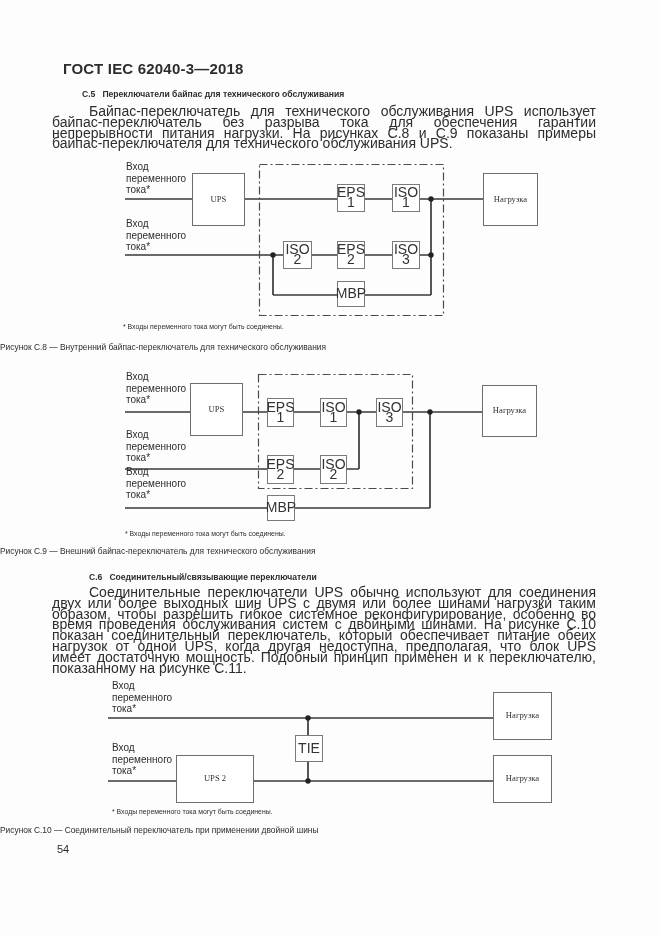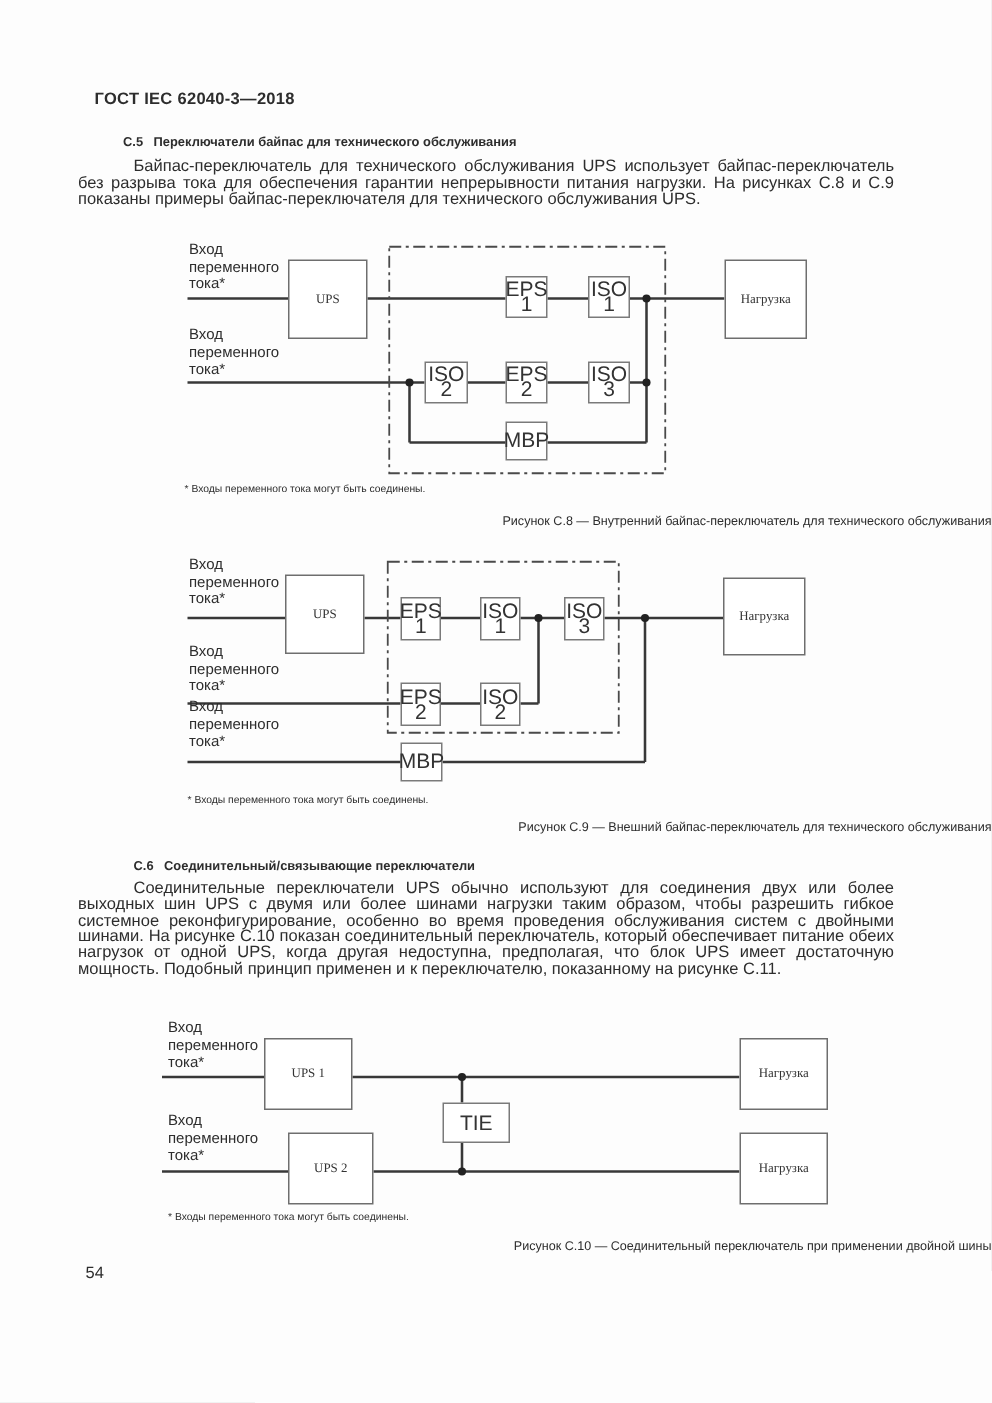--- a/index.html
+++ b/index.html
@@ -2,38 +2,38 @@
 <html><head>
 <meta charset="utf-8">
 <style>
   html,body{margin:0;padding:0;background:#e8e8e8;}
   .page{
     position:relative;width:661px;height:935px;background:#fdfdfd;
     font-family:"Liberation Sans",sans-serif;color:#2d2d2d;overflow:hidden;
     margin:0 auto;
   }
   .wires{position:absolute;left:0;top:0;z-index:1;}
-  .hdr{position:absolute;font-weight:bold;font-size:11px;letter-spacing:.2px;z-index:2;}
+  .hdr{position:absolute;font-weight:bold;font-size:15px;letter-spacing:.2px;z-index:2;}
   .h{position:absolute;font-weight:bold;font-size:8.6px;z-index:2;white-space:nowrap;}
   .h .num{margin-right:7px;}
   .para{
-    position:absolute;left:52px;width:544px;font-size:11px;line-height:10.8px;
+    position:absolute;left:52px;width:544px;font-size:14px;line-height:10.8px;
     text-align:justify;text-indent:37px;z-index:2;
   }
   .blk{
     position:absolute;box-sizing:border-box;border:1px solid #7a7a7a;background:#fff;
     display:flex;flex-direction:column;align-items:center;justify-content:center;
     font-size:14px;line-height:9.6px;text-align:center;color:#333;z-index:2;
   }
   .blk.big{border-color:#6e6e6e;font-size:8.6px;font-family:Liberation Serif, serif;}
   .blk span{display:block;}
   .inlbl{position:absolute;font-size:10px;line-height:11.6px;z-index:2;white-space:nowrap;}
   .inlbl span{display:block;}
   .fn{position:absolute;font-size:6.9px;z-index:2;white-space:nowrap;}
-  .cap{position:absolute;left:0;width:661px;text-align:right;font-size:8.4px;z-index:2;}
+  .cap{position:absolute;left:0;width:661px;text-align:left;font-size:8.4px;z-index:2;}
   .pgnum{position:absolute;font-size:11px;z-index:2;}
   .fig{position:absolute;left:0;top:0;width:661px;height:935px;pointer-events:none;}
 </style>
 </head>
 <body>
 
 <div class="page">
 
   <svg class="wires" width="661" height="935">
     <g stroke="#383838" stroke-width="1.7">
@@ -188,27 +188,24 @@
       <span>Вход</span>
       <span>переменного</span>
       <span>тока*</span>
     </div>
     <div class="inlbl" style="left:112px;top:742px">
       <span>Вход</span>
       <span>переменного</span>
       <span>тока*</span>
     </div>
 
-    <div class="blk big" style="left:176px;top:692px;width:59px;height:48px">
-      <span>UPS 1</span>
-    </div>
-    <div class="blk big" style="left:192px;top:755px;width:57px;height:48px">
+    <div class="blk big" style="left:176px;top:755px;width:78px;height:48px">
       <span>UPS 2</span>
     </div>
-    <div class="blk" style="left:295px;top:735px;width:45px;height:27px">
+    <div class="blk" style="left:295px;top:735px;width:28px;height:27px">
       <span>TIE</span>
     </div>
     <div class="blk big" style="left:493px;top:692px;width:59px;height:48px">
       <span>Нагрузка</span>
     </div>
     <div class="blk big" style="left:493px;top:755px;width:59px;height:48px">
       <span>Нагрузка</span>
     </div>
 
     <div class="fn" style="left:112px;top:808px">* Входы переменного тока могут быть соединены.</div>

